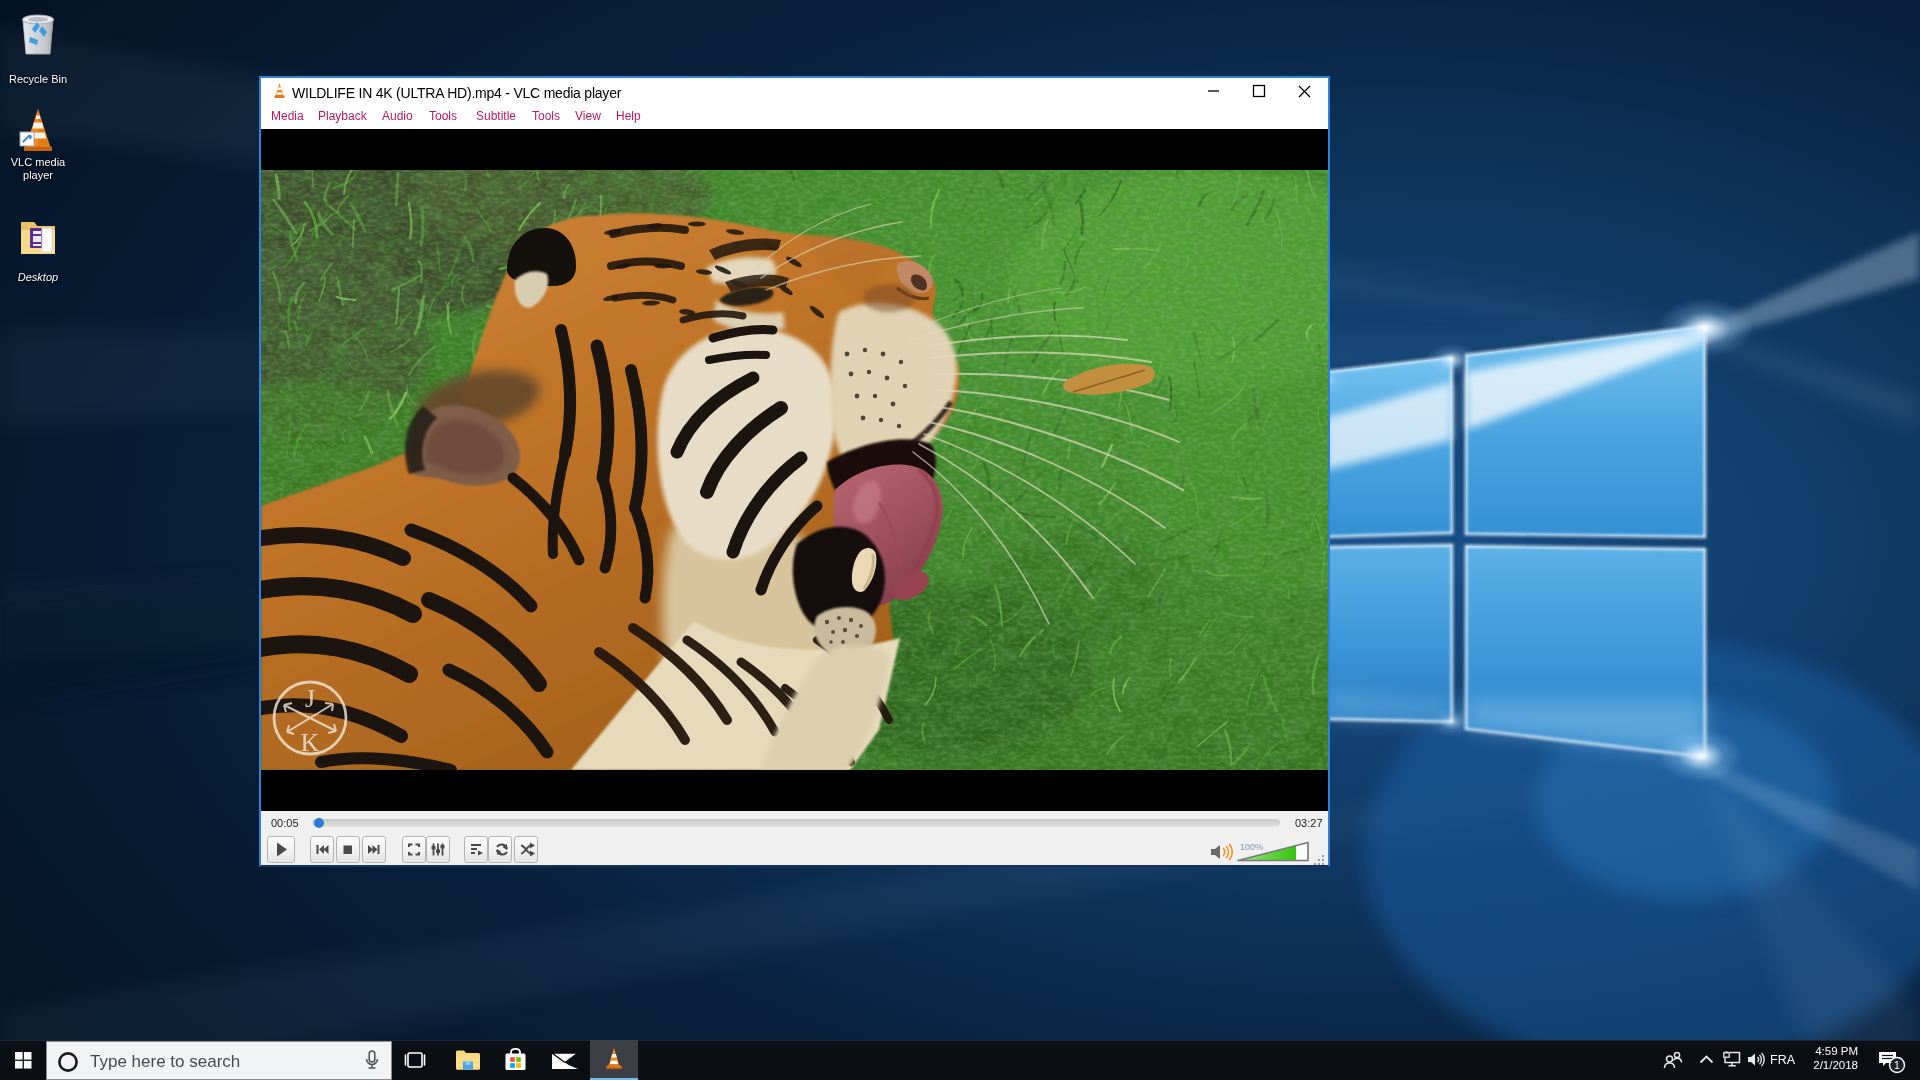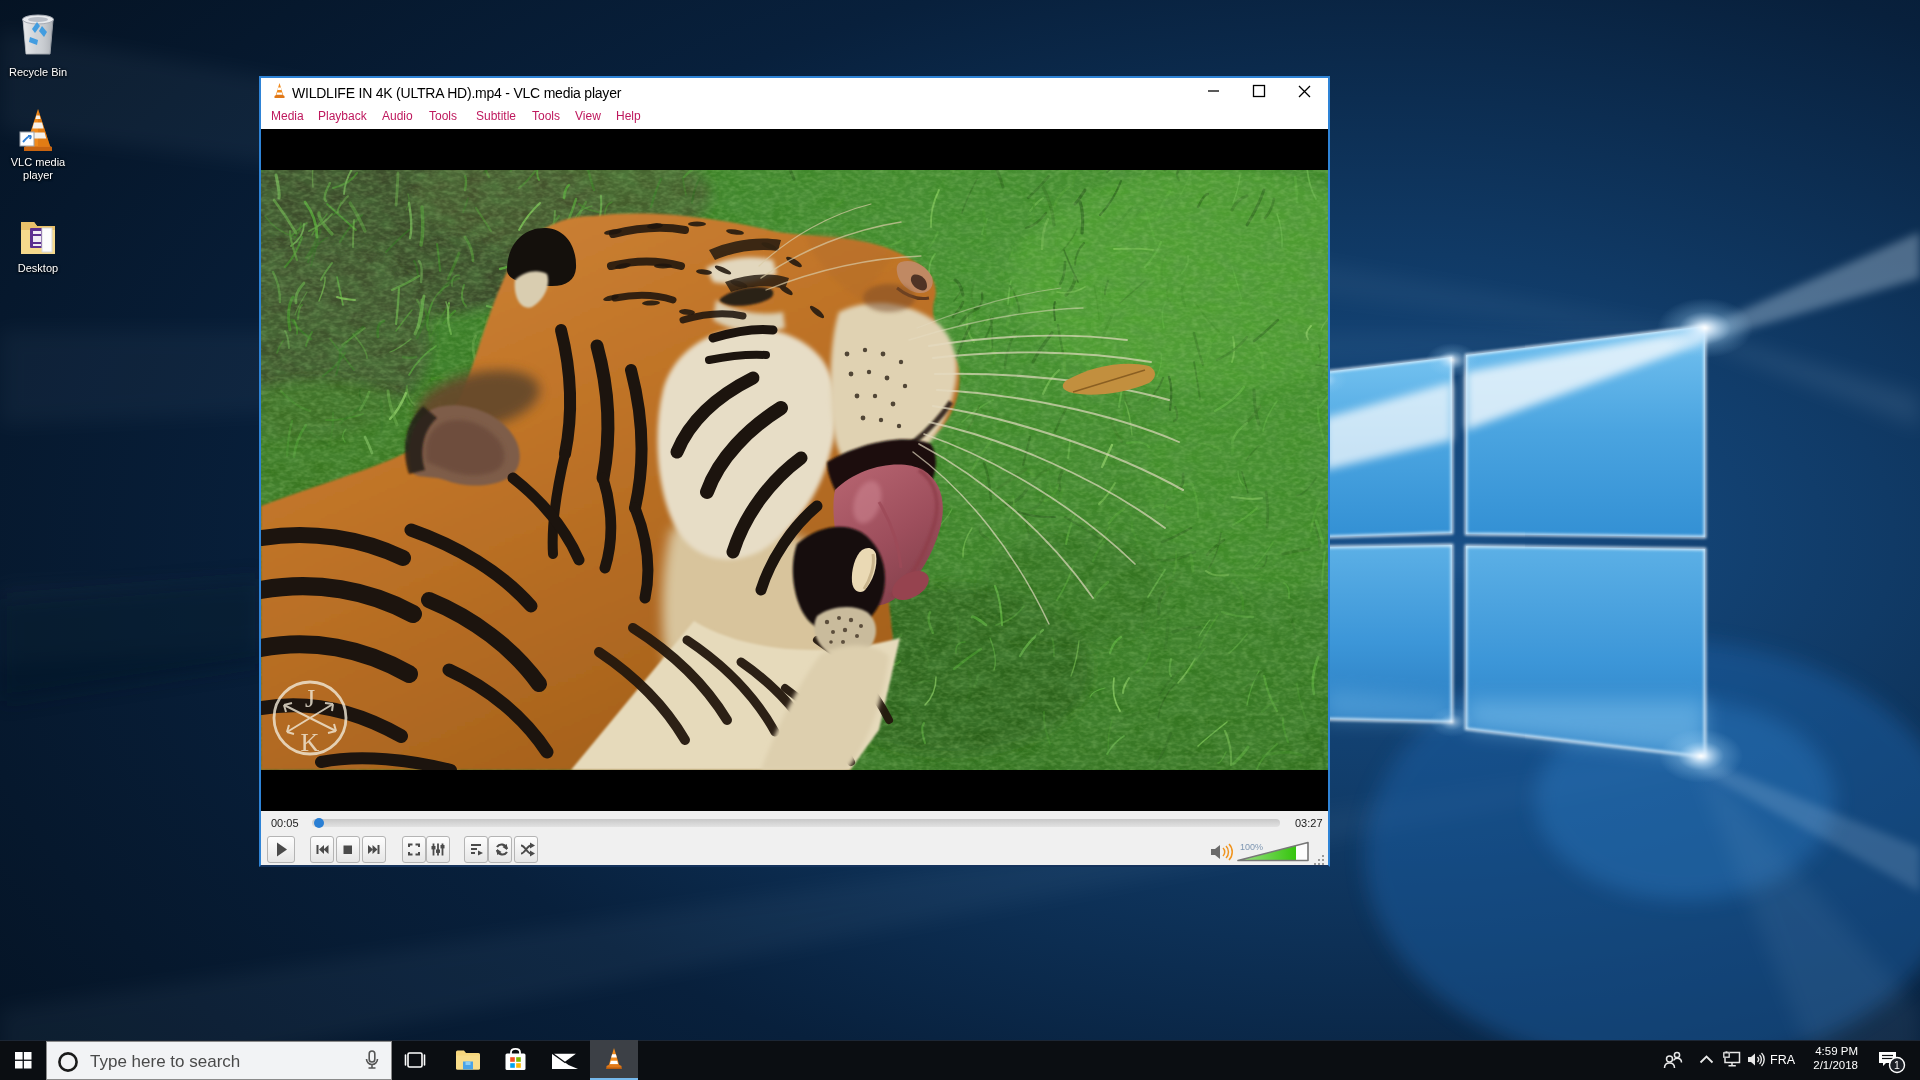--- a/index.html
+++ b/index.html
@@ -107,21 +107,21 @@
 <path d="M15 29 l8 3 -1 5 -8 -3 z" opacity="0.95"></path>
 </g>
 <defs>
         <linearGradient id="bingr" x1="0" y1="0" x2="1" y2="0">
 <stop offset="0" stop-color="#ffffff" stop-opacity="0.55"></stop>
           <stop offset="0.45" stop-color="#ffffff" stop-opacity="0.1"></stop>
           <stop offset="1" stop-color="#6b7078" stop-opacity="0.35"></stop>
         </linearGradient>
       </defs>
 </svg>
-<div style="margin-top:8px;">Recycle Bin</div>
+<div style="margin-top:15px;">Recycle Bin</div>
 </div>
 
 <div class="dicon" style="left:0px;top:106px;">
 <svg width="52" height="48" viewBox="0 0 52 48">
 <path d="M12 41 L19 38 L33 38 L40 41 L40 45 L12 45 Z" fill="#e07818"></path>
 <path d="M12 41 L40 41 L40 45 L12 45 Z" fill="#c86410"></path>
 <path d="M26 3 L38 40 L14 40 Z" fill="#f08a1d"></path>
 <path d="M26 3 L38 40 L26 40 Z" fill="#d9730f" opacity="0.6"></path>
 <path d="M22 16.5 L30 16.5 L31.6 22.5 L20.4 22.5 Z" fill="#f4f1ec"></path>
 <path d="M19.4 26.5 L32.6 26.5 L34.2 32.5 L17.8 32.5 Z" fill="#f4f1ec"></path>
@@ -135,21 +135,21 @@
 <div class="dicon" style="left:0px;top:212px;">
 <svg width="48" height="48" viewBox="0 0 48 48">
 <path d="M7 10 L20 10 L23 14 L41 14 L41 42 L7 42 Z" fill="#f5d98c"></path>
 <path d="M7 10 L20 10 L23 14 L41 14 L41 18 L7 18 Z" fill="#e8c06a"></path>
 <rect x="16" y="16" width="14" height="20" fill="#5b2d90" rx="1"></rect>
 <rect x="19" y="19" width="8" height="3" fill="#fff" opacity="0.9"></rect>
 <rect x="19" y="24" width="8" height="6" fill="#fff" opacity="0.9"></rect>
 <rect x="19" y="32" width="8" height="2" fill="#fff" opacity="0.9"></rect>
 <path d="M28 16 L38 16 L38 40 L28 40 Z" fill="#fcfcfc" stroke="#d8d8d8" stroke-width="1"></path>
 </svg>
-<div style="margin-top:2px;">Desktop</div>
+<div style="margin-top:11px;font-style:italic;">Desktop</div>
 </div>
 
 <div id="win">
 <div id="titlebar">
 <svg style="position:absolute;left:10px;top:4px;" width="17" height="18" viewBox="0 0 17 18">
 <path d="M8.5 1 L12.5 14 L4.5 14 Z" fill="#f08a1d"></path>
 <path d="M7.1 5.5 L9.9 5.5 L10.6 8 L6.4 8 Z" fill="#fff"></path>
 <path d="M6.1 10.5 L10.9 10.5 L11.5 13 L5.5 13 Z" fill="#fff"></path>
 <path d="M3.5 14 L6 12.8 L11 12.8 L13.5 14 L13.5 16 L3.5 16 Z" fill="#e07818"></path>
 </svg>

